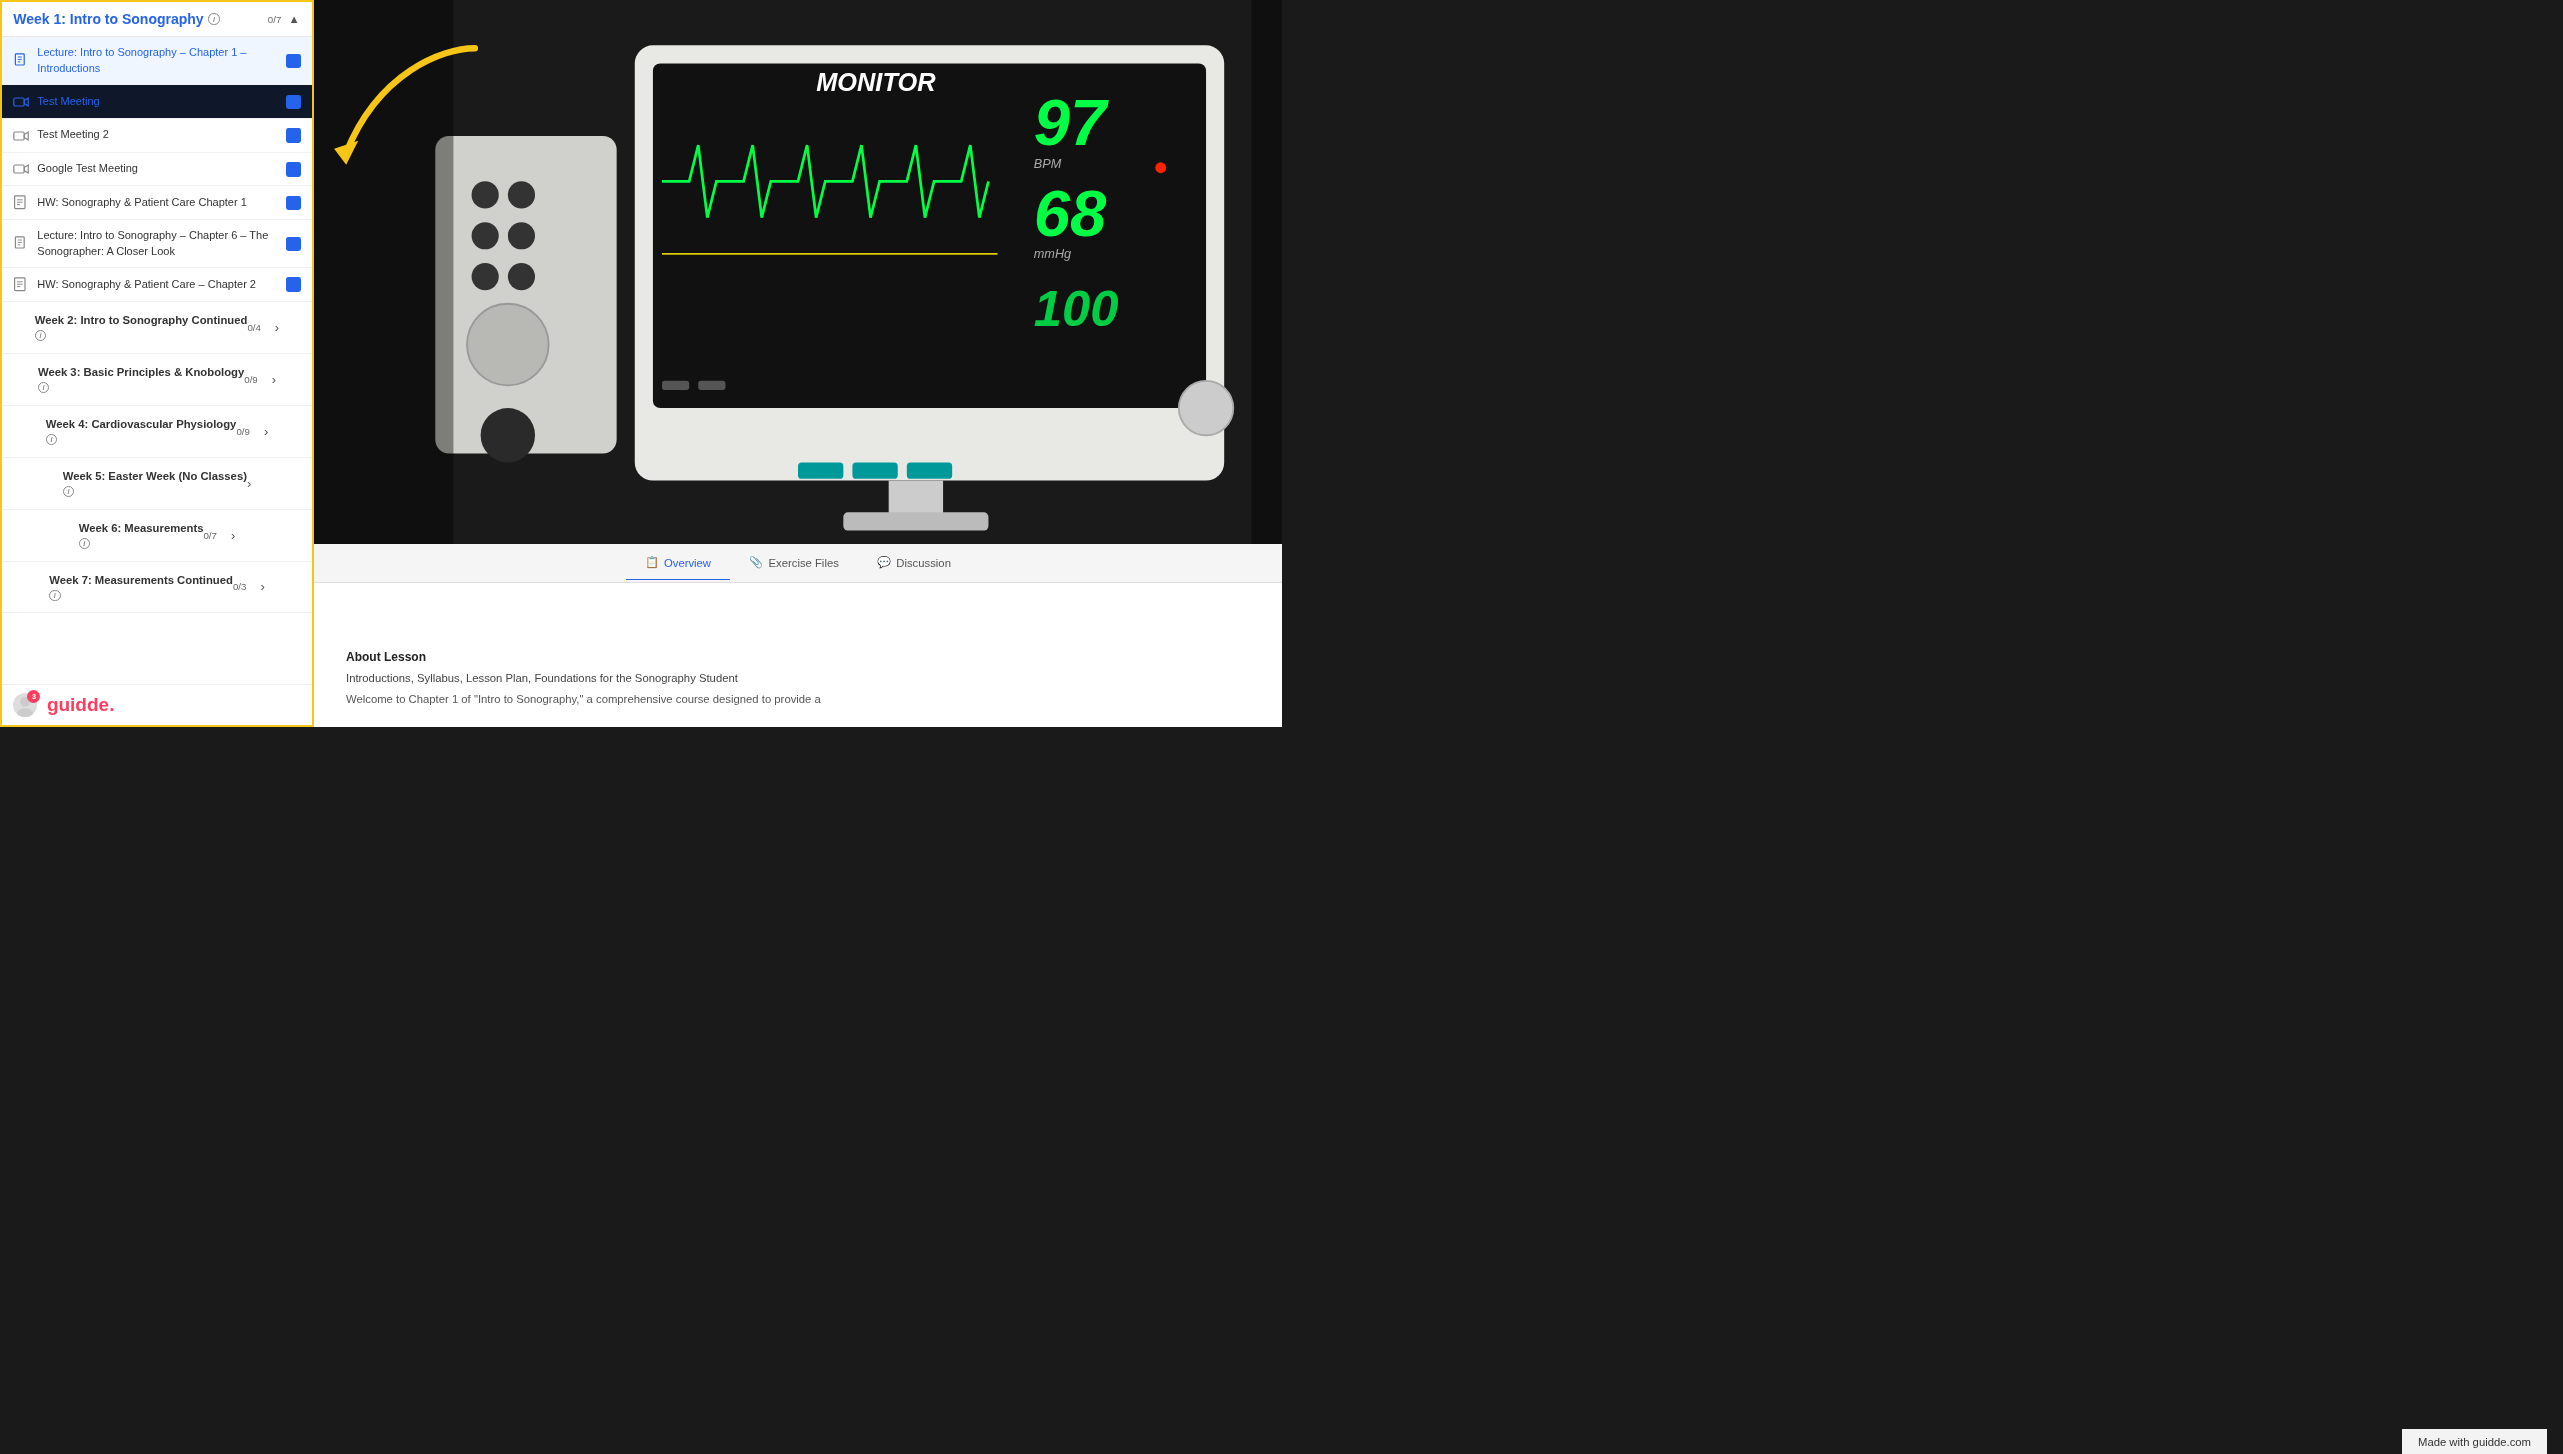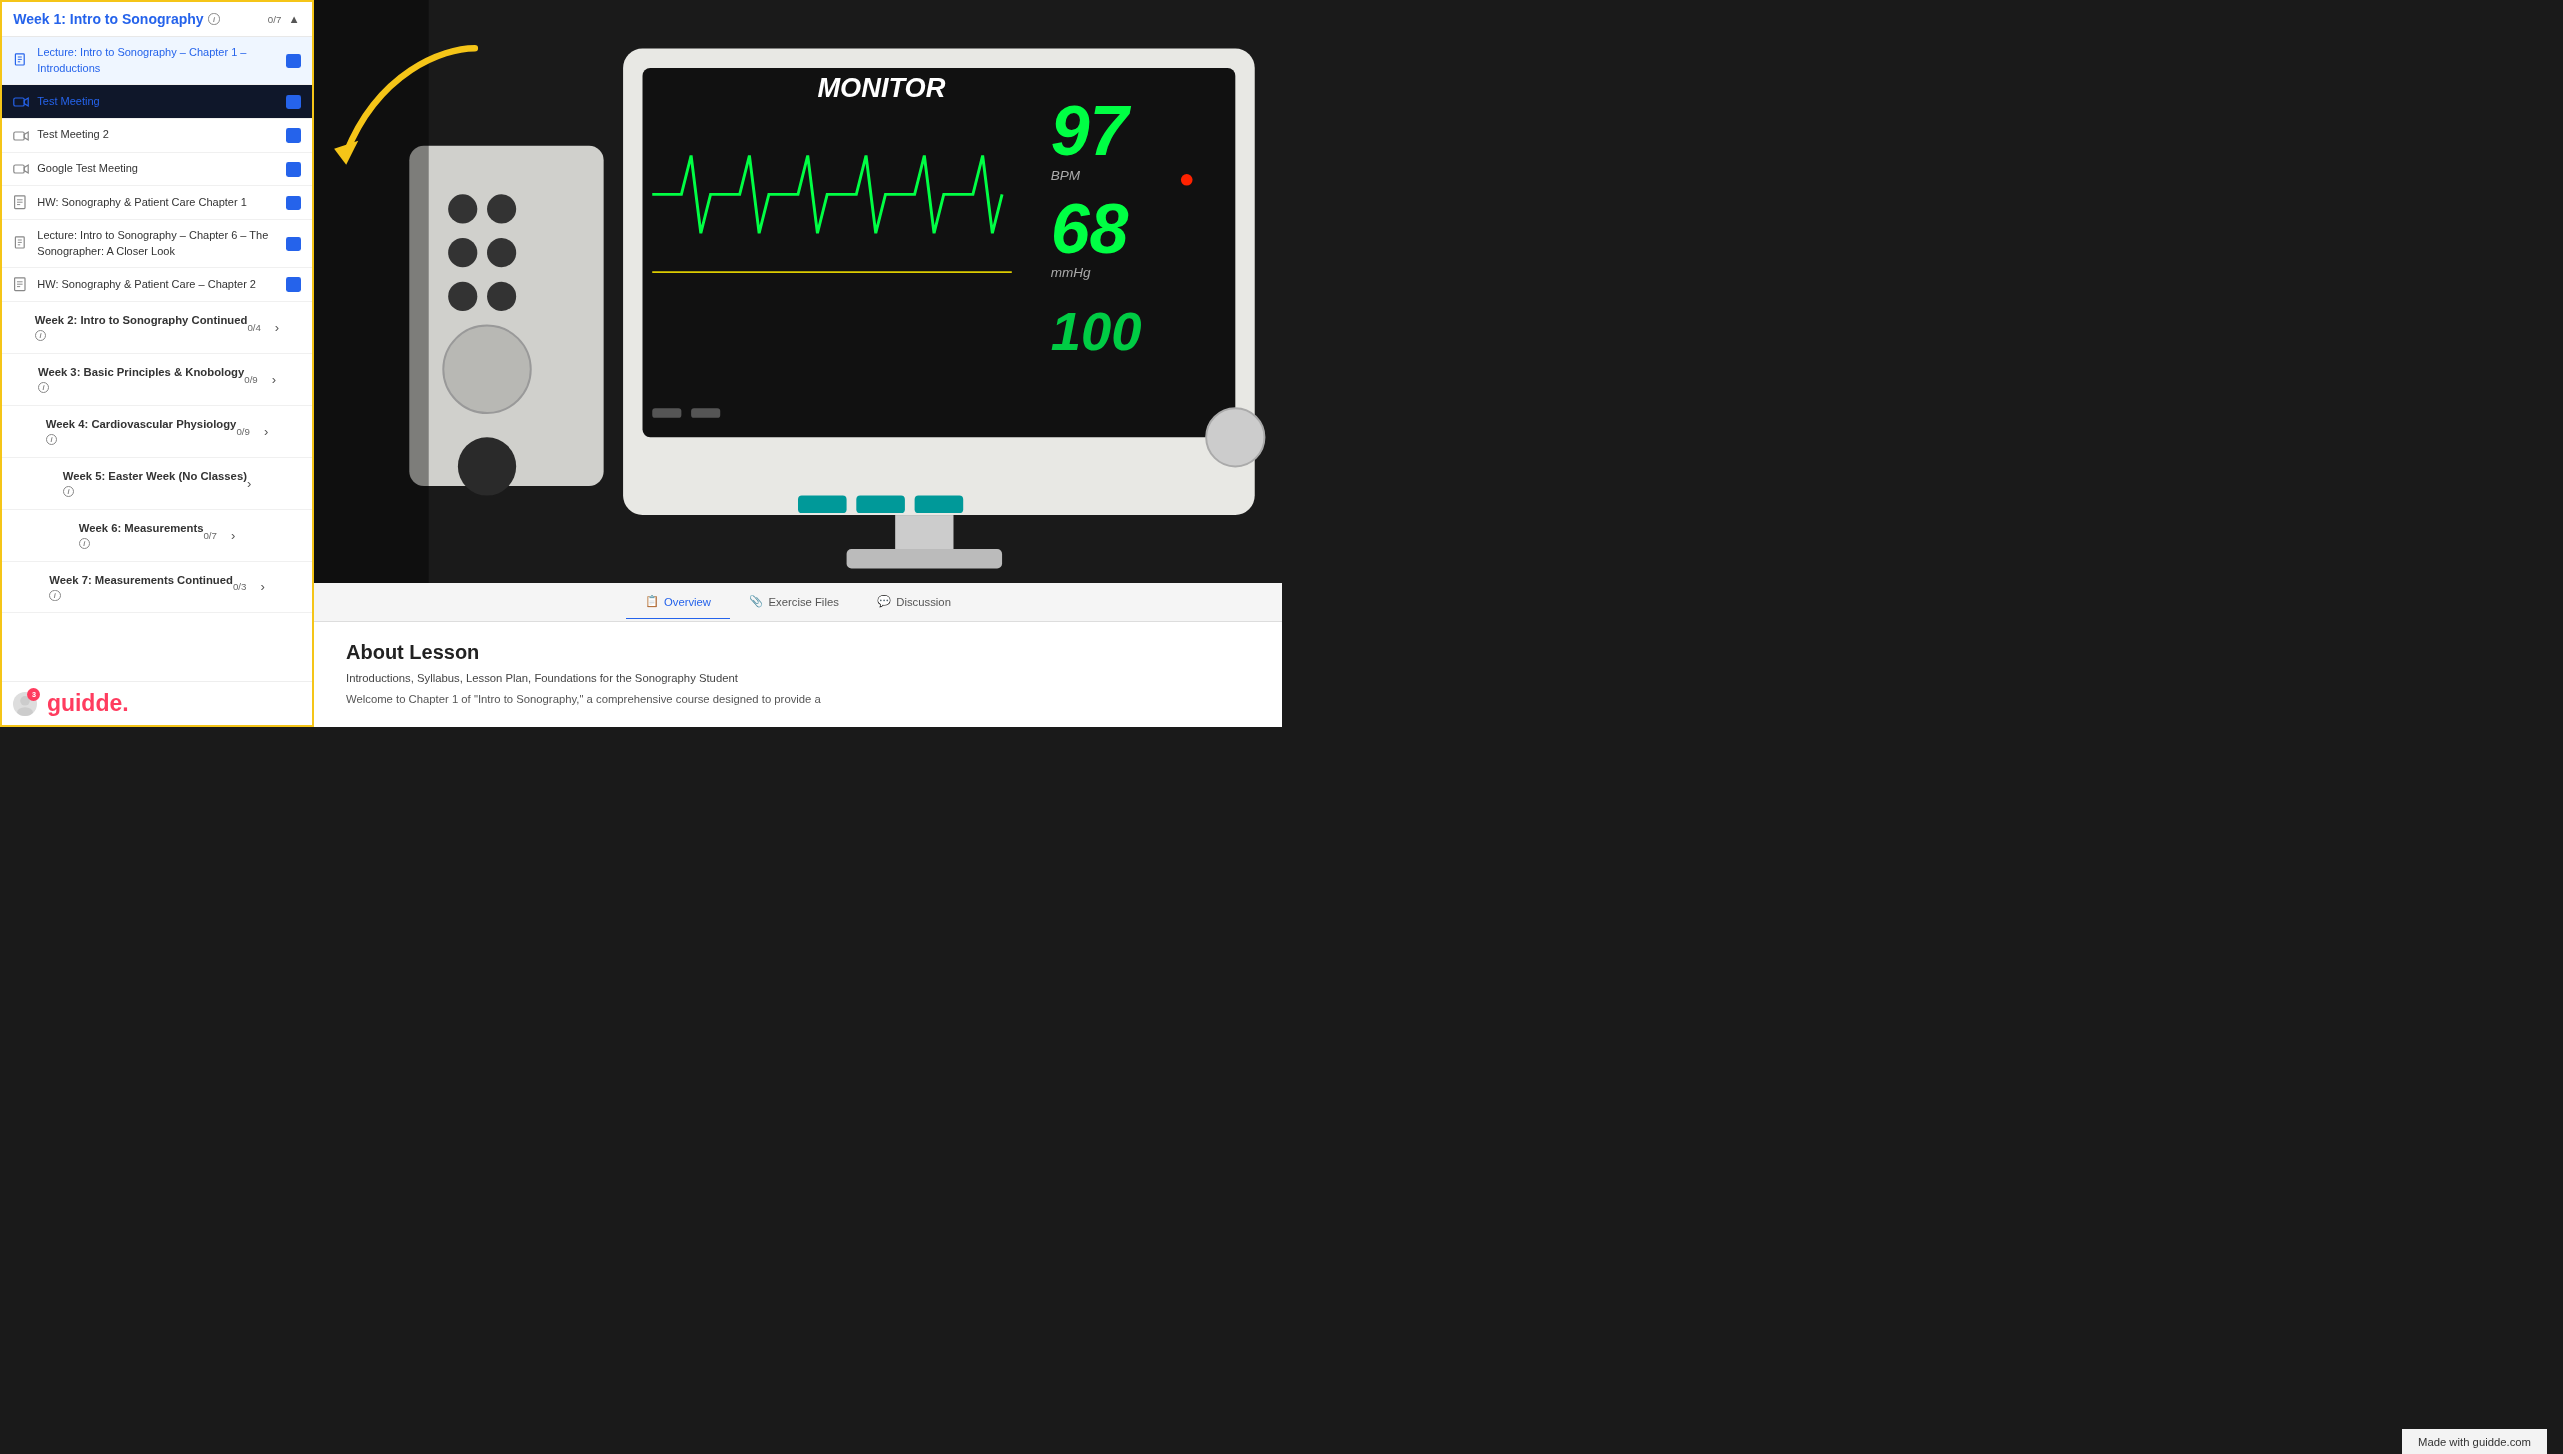--- a/index.html
+++ b/index.html
@@ -148,21 +148,21 @@
       color: #555;
       font-size: 13px;
     }
 
     .guidde-logo {
       display: flex;
       align-items: center;
     }
 
     .guidde-logo-text {
-      font-size: 23px;
+      font-size: 19px;
       font-weight: 800;
       color: #ff3c5f;
     }
 
     .notification-badge {
       position: absolute;
       top: -3.2px;
       right: -3.2px;
       background: #ff3c5f;
       color: #fff;
@@ -238,24 +238,25 @@
     }
 
     
     .content-section {
       background: #fff;
       padding: 19.3px 32px;
       flex-shrink: 0;
     }
 
     .about-lesson-title {
-      font-size: 20px;
+      font-size: 12px;
       font-weight: 600;
       color: #222;
       margin-bottom: 8px;
+      margin-top: 48px;
     }
 
     .about-lesson-subtitle {
       font-size: 11.3px;
       color: #444;
       margin-bottom: 6.4px;
     }
 
     .about-lesson-desc {
       font-size: 11.3px;

